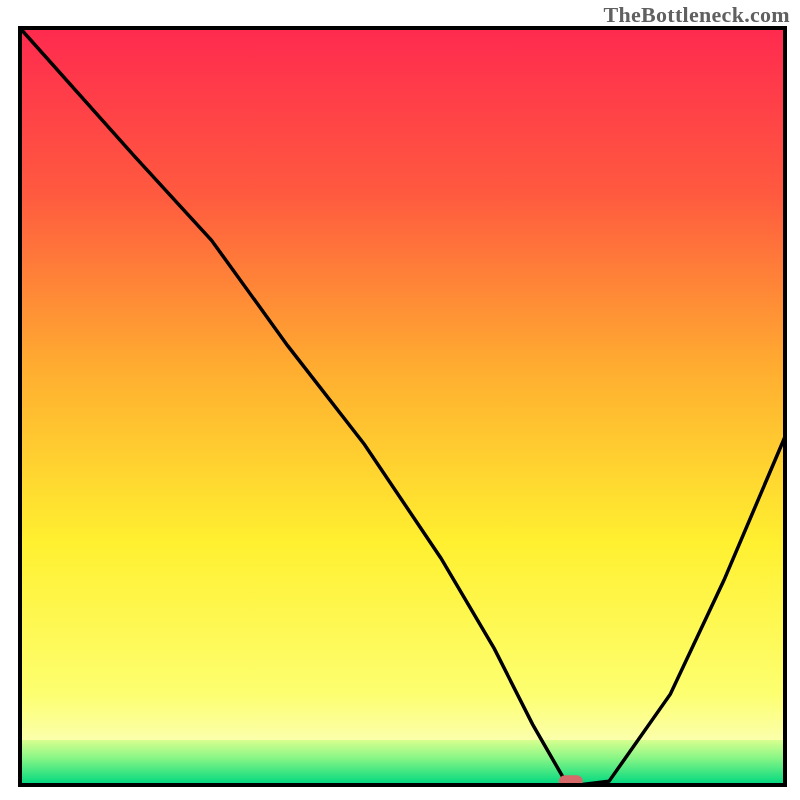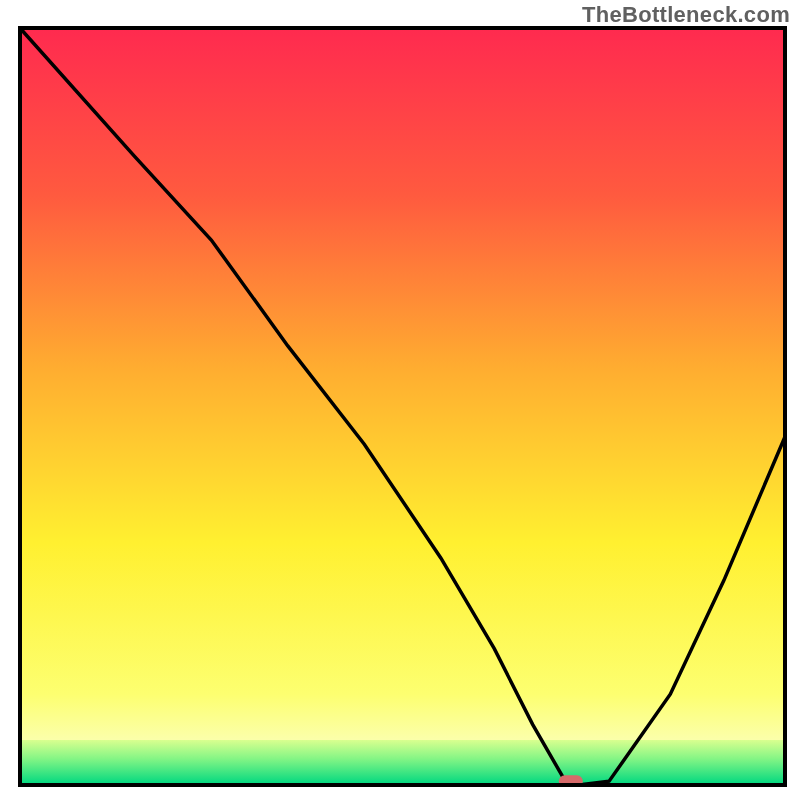--- a/index.html
+++ b/index.html
@@ -17,20 +17,21 @@
   }
   .watermark {
     position: absolute;
     top: 2px;
     right: 10px;
     font-size: 22px;
     font-weight: 600;
     color: #606060;
     letter-spacing: 0.3px;
     z-index: 3;
+    font-family: Liberation Serif, serif;
   }
   svg.plot {
     position: absolute;
     top: 0;
     left: 0;
     width: 800px;
     height: 800px;
     z-index: 1;
   }
 </style>

